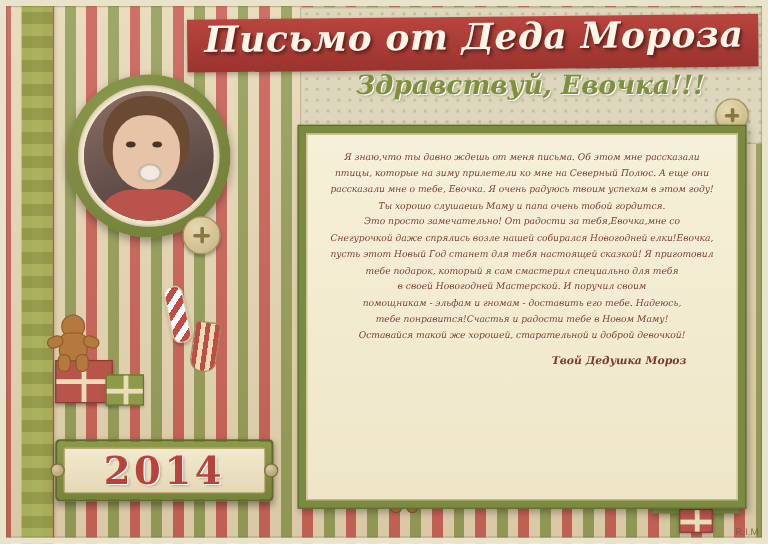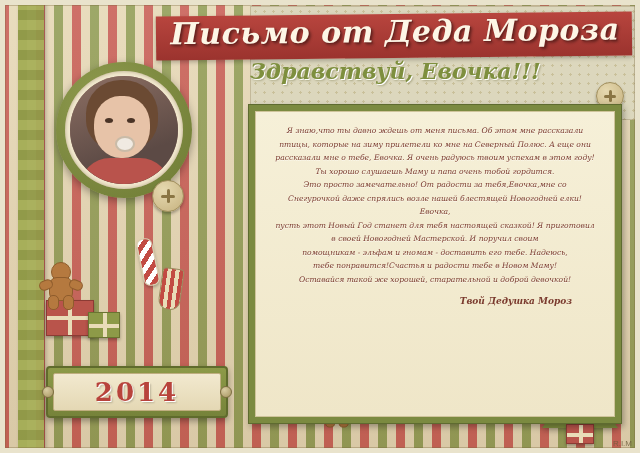--- a/index.html
+++ b/index.html
@@ -79,21 +79,21 @@
     color: #fdf6e6;
     text-shadow: 1px 1px 0 #6d2420, 2px 2px 3px rgba(0,0,0,0.45);
     transform: rotate(-0.6deg);
     white-space: nowrap;
   }
   .subtitle {
     position: absolute;
     left: 250px;
     top: 58px;
     width: 384px;
-    text-align: left;
+    text-align: center;
     font-family: "DejaVu Serif", serif;
     font-weight: bold;
     font-style: italic;
     font-size: 22px;
     color: #7e8f3e;
     text-shadow: 1px 1px 0 #ffffff, 2px 2px 2px rgba(90,90,40,0.35);
     white-space: nowrap;
   }
 
   
@@ -267,21 +267,21 @@
     background: linear-gradient(180deg,#f2e9cf,#e4d8b4);
     border: 1px solid #bfae7f;
     border-radius: 2px;
     display: flex;
     align-items: center;
     justify-content: center;
   }
   .plaque-text {
     font-family: "DejaVu Serif", serif;
     font-weight: bold;
-    font-size: 26px;
+    font-size: 32px;
     letter-spacing: 3px;
     color: #b8433c;
     text-shadow: 1px 1px 0 #ffffff, 2px 2px 2px rgba(0,0,0,0.2);
   }
   .plaque-screw {
     position: absolute;
     width: 10px; height: 10px;
     border-radius: 50%;
     background: radial-gradient(circle at 35% 30%, #d9cca2, #a5945f);
     border: 1px solid #7d6e41;
@@ -385,22 +385,23 @@
   </div>
 
   <div class="letter-frame">
     <div class="letter-paper">
       <div class="letter-text">
         <div>Я знаю,что ты давно ждешь от меня письма. Об этом мне рассказали</div>
         <div>птицы, которые на зиму прилетели ко мне на Северный Полюс. А еще они</div>
         <div>рассказали мне о тебе, Евочка. Я очень радуюсь твоим успехам в этом году!</div>
         <div>Ты хорошо слушаешь Маму и папа очень тобой гордится.</div>
         <div>Это просто замечательно! От радости за тебя,Евочка,мне со</div>
-        <div>Снегурочкой даже спрялись возле нашей блестящей Новогодней елки!Евочка,</div>
+        <div>Снегурочкой даже спрялись возле нашей собирался Новогодней елки!Евочка,</div>
         <div>пусть этот Новый Год станет для тебя настоящей сказкой! Я приготовил</div>
+        <div>тебе подарок, который я сам смастерил специально для тебя</div>
         <div>в своей Новогодней Мастерской. И поручил своим</div>
         <div>помощникам - эльфам и гномам - доставить его тебе. Надеюсь,</div>
         <div>тебе понравится!Счастья и радости тебе в Новом Маму!</div>
         <div>Оставайся такой же хорошей, старательной и доброй девочкой!</div>
       </div>
       <div class="letter-sign">Твой Дедушка Мороз</div>
     </div>
   </div>
 
   <div class="plaque">

